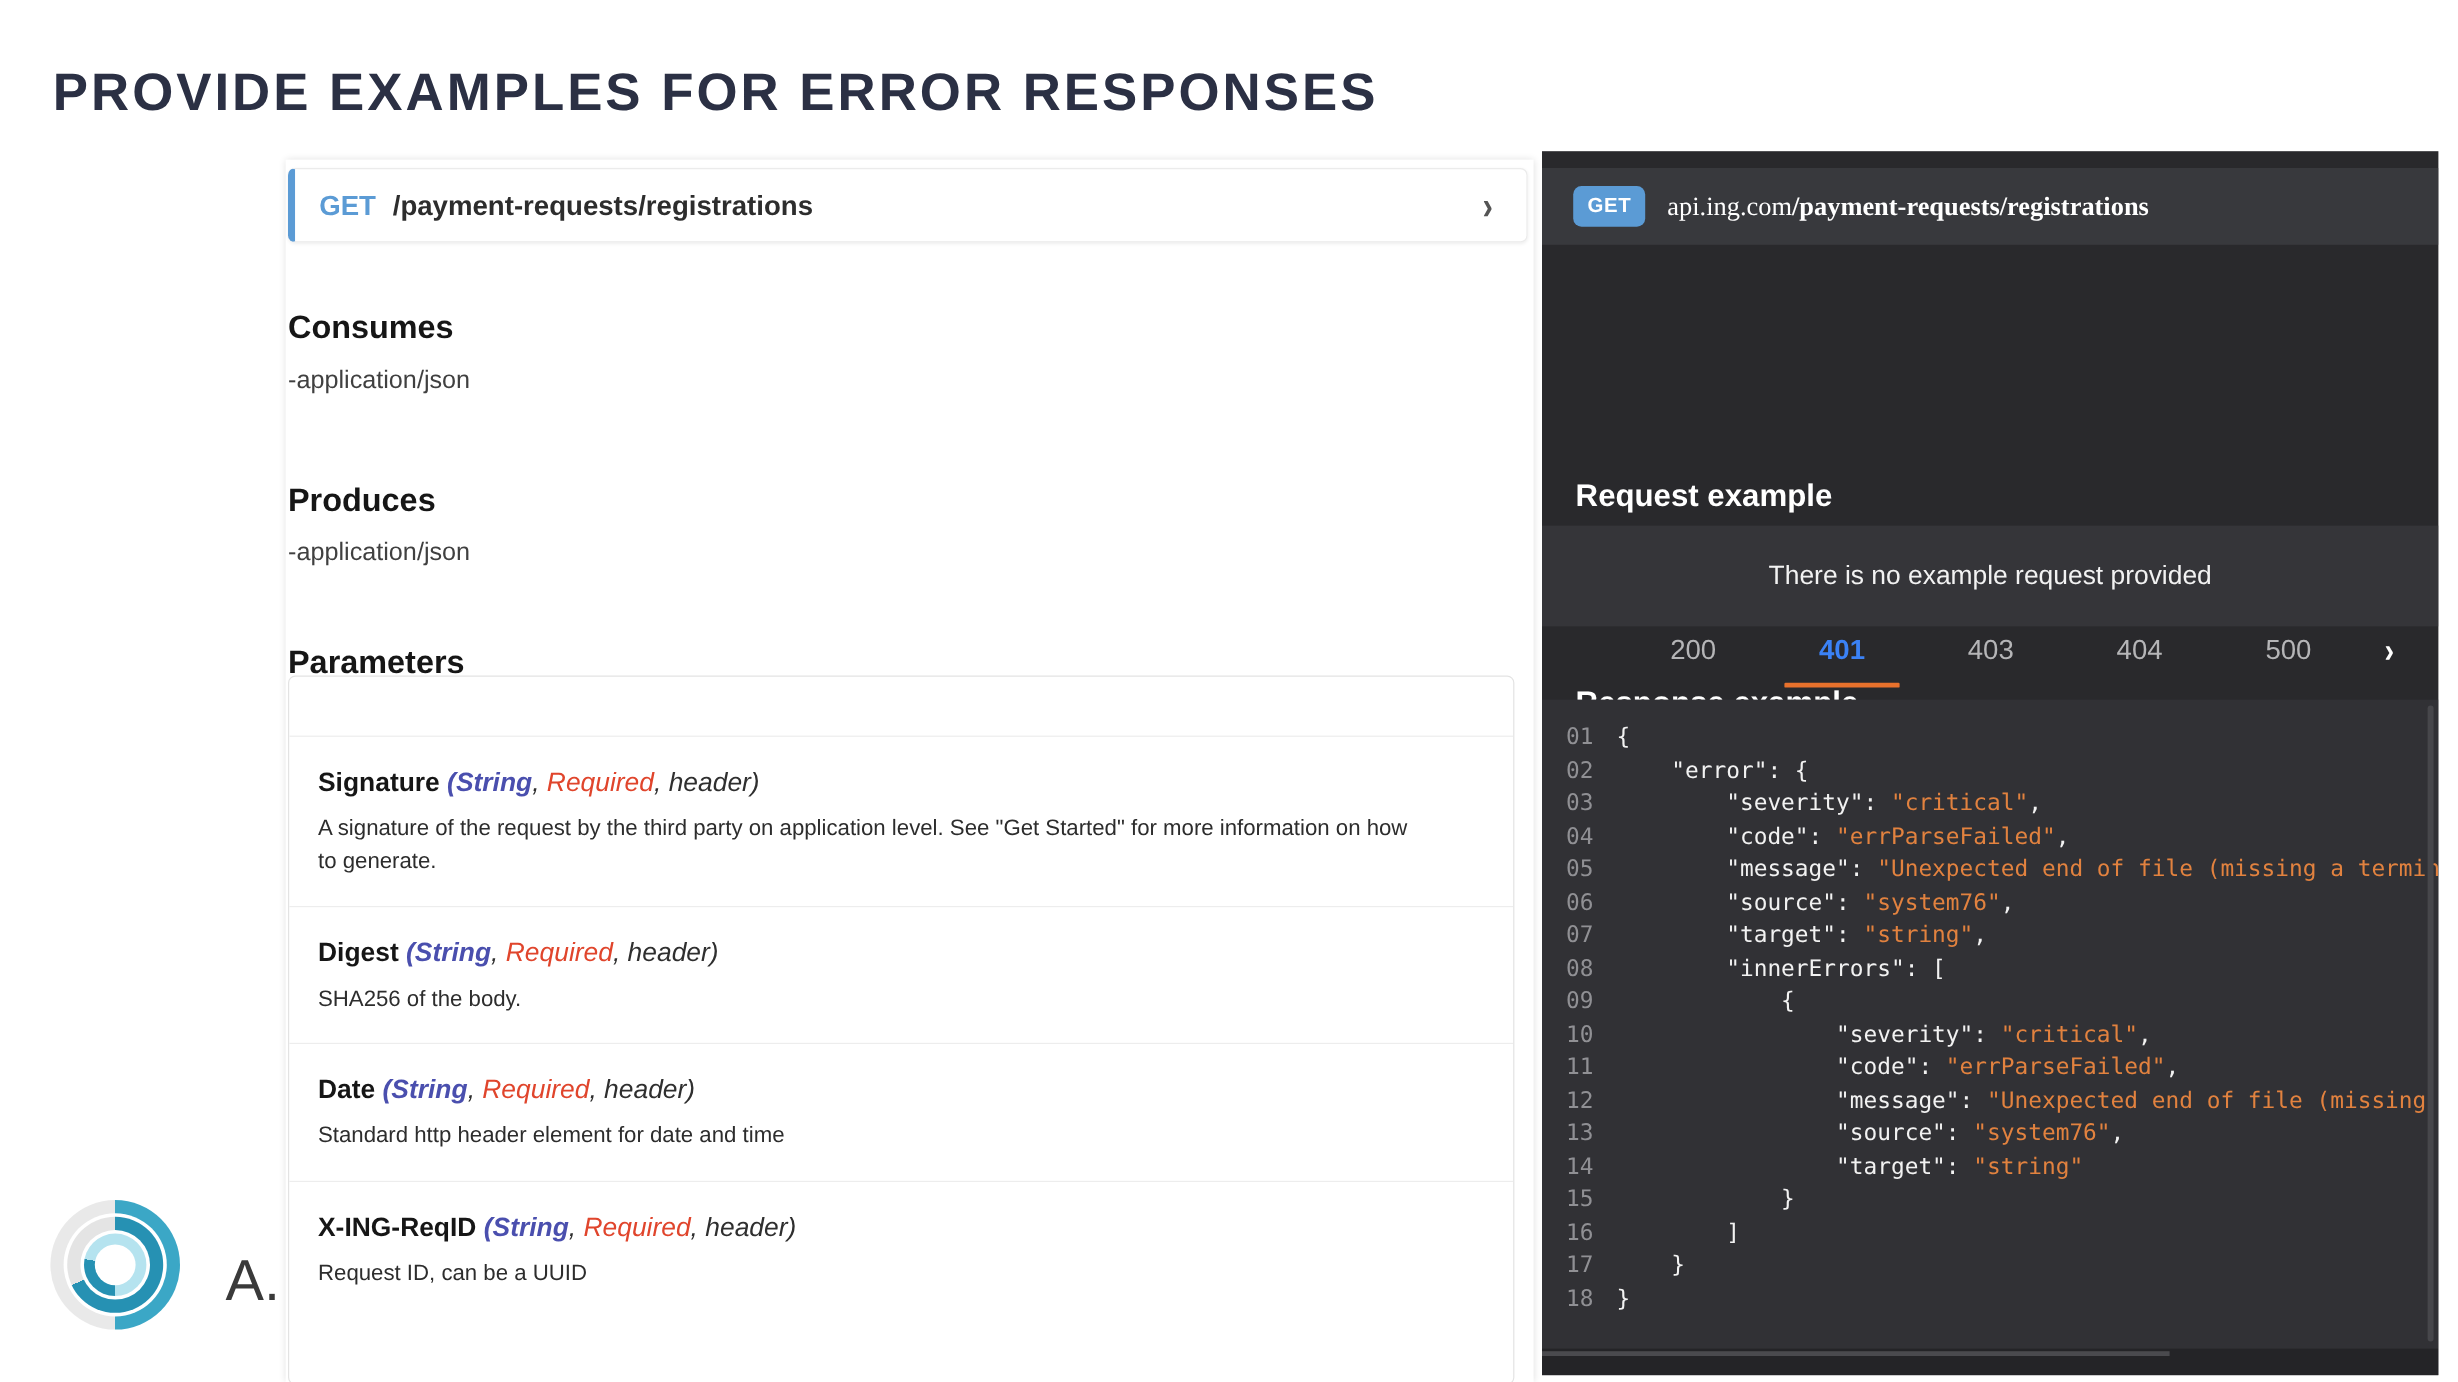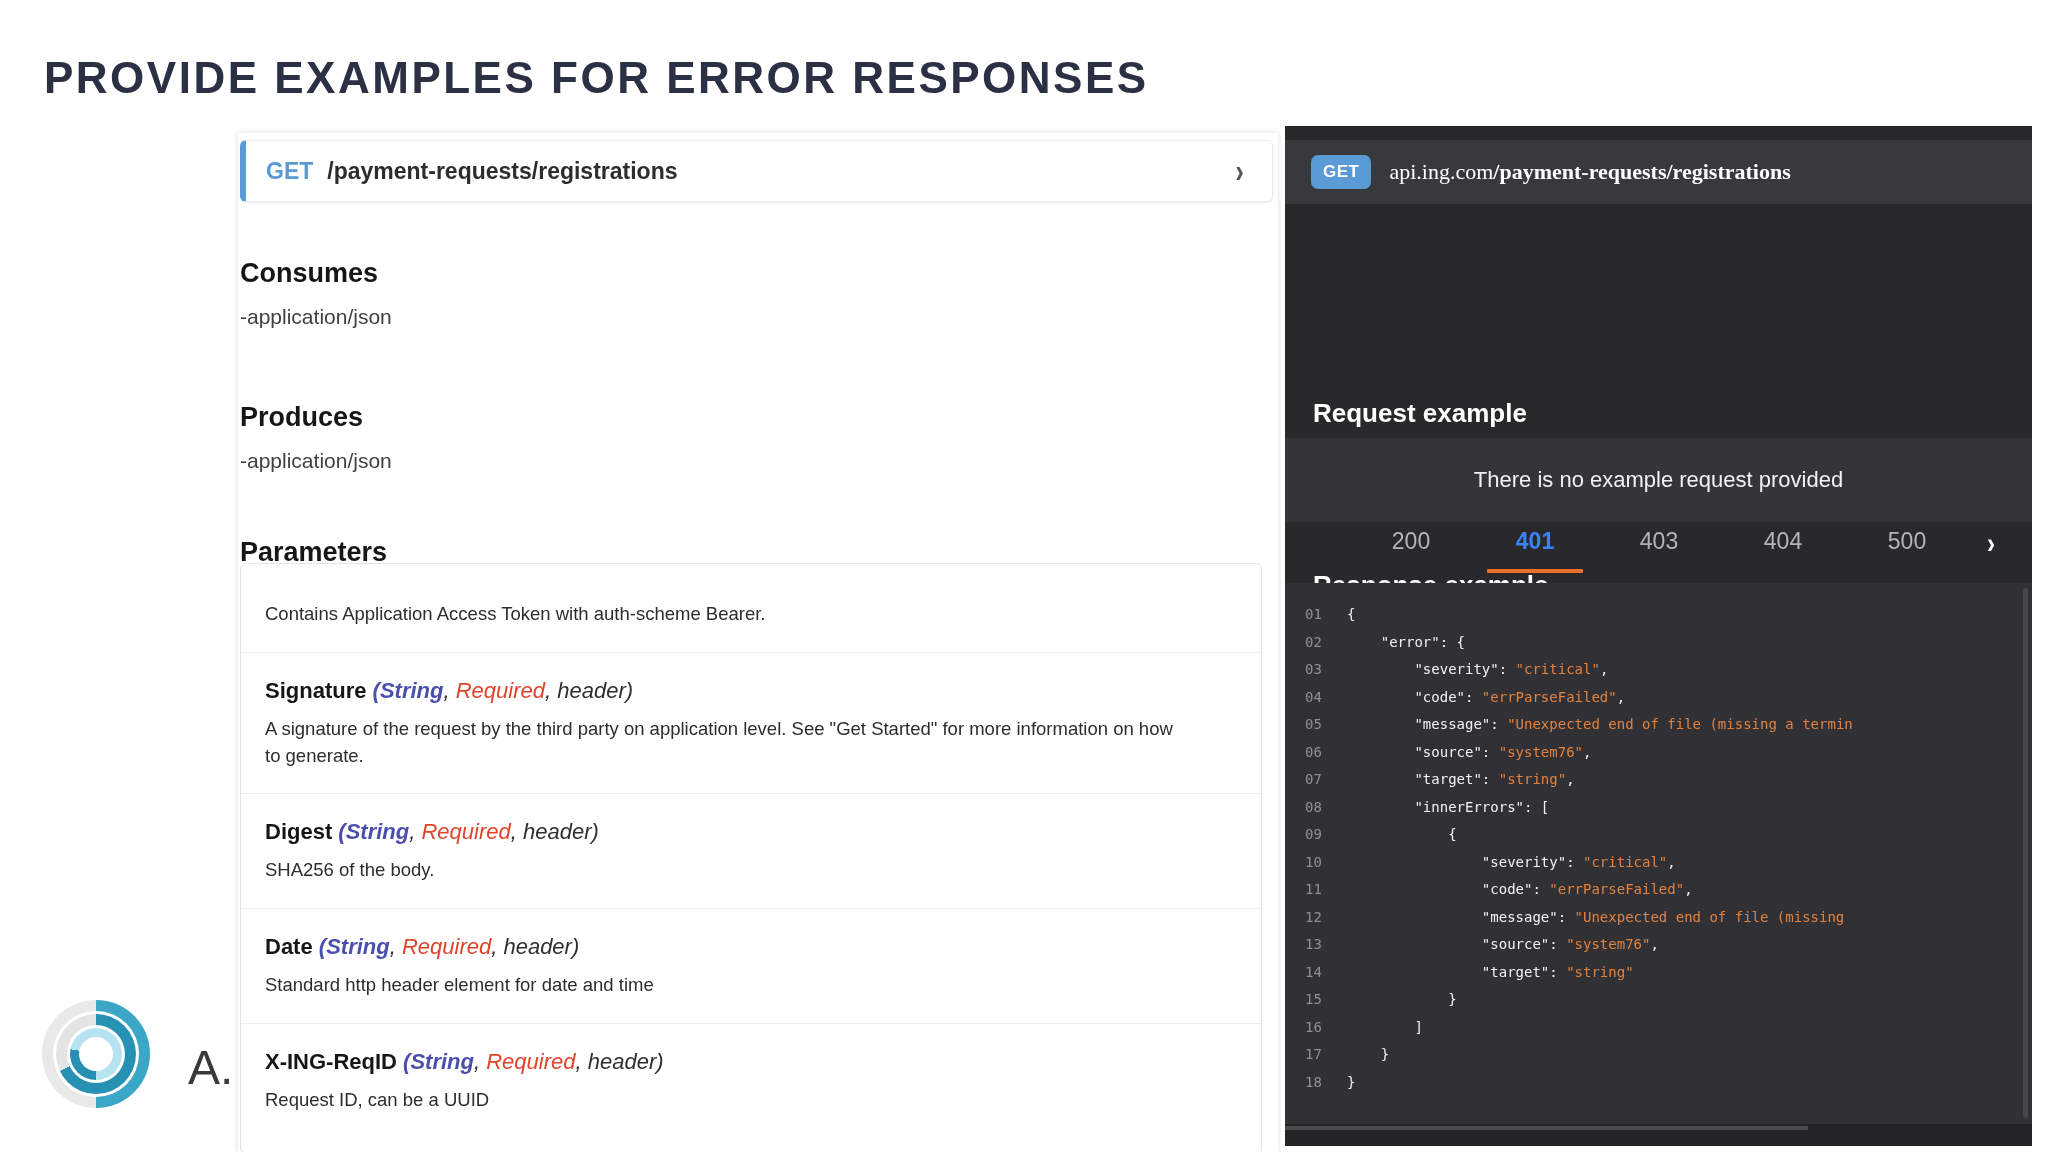--- a/index.html
+++ b/index.html
@@ -68,21 +68,21 @@
   .tabs{position:absolute;left:64px;top:385px;height:64px;display:flex;align-items:center;}
   .tab{position:relative;width:124px;height:64px;line-height:60px;text-align:center;
        color:#b5b5b7;font-size:23px;cursor:pointer;}
   .tab.active{color:#3b82f6;font-weight:bold;}
   .tab.active::after{content:"";position:absolute;left:14px;right:14px;bottom:2px;height:4px;
                      background:#e8712c;border-radius:1px;}
   .tab-chev{margin-left:18px;color:#ffffff;font-size:24px;font-weight:bold;transform:scaleY(1.2);
             cursor:pointer;}
   .code{position:absolute;left:0;top:457px;width:747px;height:541px;background:#313135;
         padding:18px 0 0 20px;box-sizing:border-box;overflow:hidden;
-        font-family:"DejaVu Sans Mono",monospace;font-size:14px;}
+        font-family:"DejaVu Sans Mono",monospace;font-size:19px;}
   .cl{display:flex;height:27.5px;line-height:27.5px;white-space:pre;}
   .ln{color:#909094;width:42px;flex:0 0 42px;}
   .ct{color:#f2f2f2;}
   .ct .o{color:#e2823f;}
   .vscroll{position:absolute;right:4px;top:462px;width:5px;height:530px;background:#47474b;
            border-radius:3px;cursor:pointer;}
   .hscroll{position:absolute;left:0;top:998px;width:747px;height:22px;background:#242427;cursor:pointer;}
   .hscroll .thumb{position:absolute;left:0;top:2px;width:70%;height:4px;background:#4a4a4e;}
 </style>
 </head>
@@ -115,21 +115,20 @@
     <h2 class="sec-h h-consumes">Consumes</h2>
     <div class="sec-v v-consumes">-application/json</div>
 
     <h2 class="sec-h h-produces">Produces</h2>
     <div class="sec-v v-produces">-application/json</div>
 
     <h2 class="sec-h h-parameters">Parameters</h2>
 
     <div class="params-card">
         <div class="param-row">
-          <div class="param-desc">Contains Application Access Token with auth-scheme Bearer.</div>
         </div>
         <div class="param-row">
           <div class="param-head"><span class="param-name">Signature</span><span class="meta-blue"> (String</span><span class="meta-dark">, </span><span class="meta-red">Required</span><span class="meta-dark">, header)</span></div>
           <div class="param-desc">A signature of the request by the third party on application level. See "Get Started" for more information on how to generate.</div>
         </div>
         <div class="param-row">
           <div class="param-head"><span class="param-name">Digest</span><span class="meta-blue"> (String</span><span class="meta-dark">, </span><span class="meta-red">Required</span><span class="meta-dark">, header)</span></div>
           <div class="param-desc">SHA256 of the body.</div>
         </div>
         <div class="param-row">

